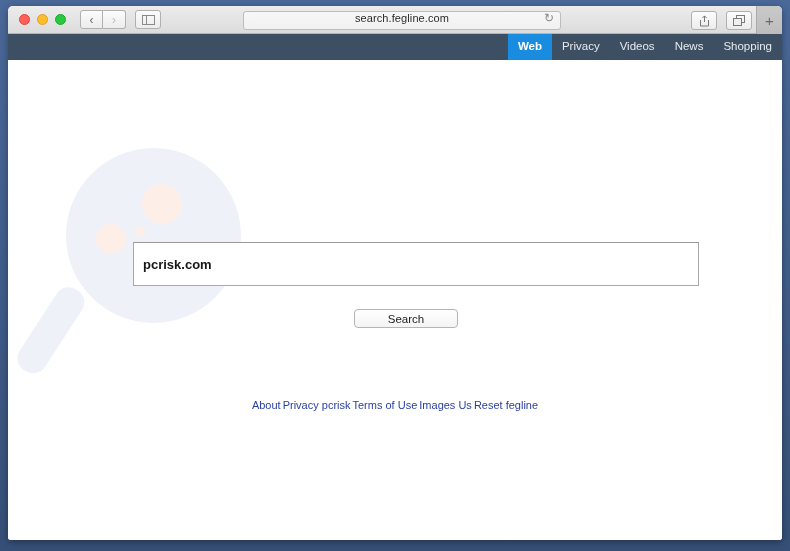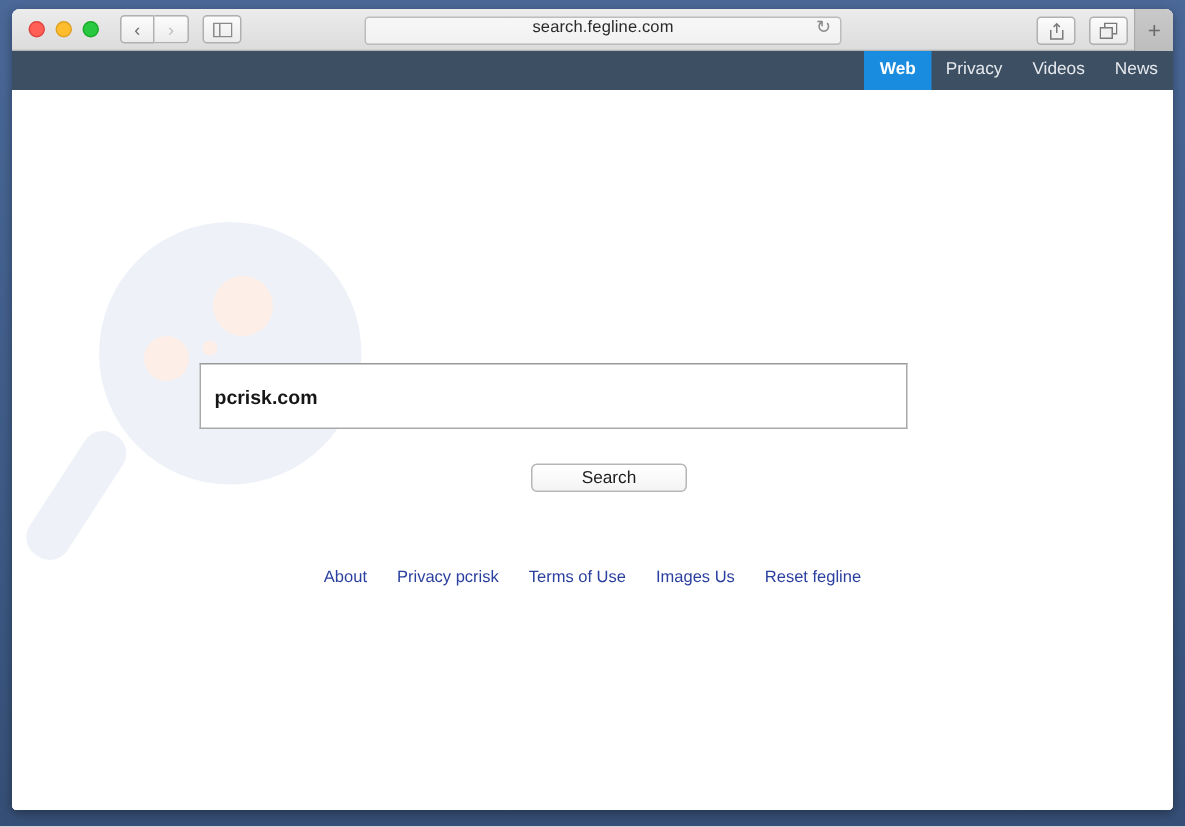--- a/index.html
+++ b/index.html
@@ -209,21 +209,21 @@
 
   
   #form {
     position: relative;
     z-index: 5;
   }
   #search-input {
     position: absolute;
     left: 125px;
     top: 182px;
-    width: 472px;
+    width: 566px;
     height: 44px;
     border: 1px solid #a9a9a9;
     border-top-color: #999999;
     background: #ffffff;
     font-family: "Liberation Sans", sans-serif;
     font-size: 13px;
     font-weight: bold;
     color: #161616;
     padding: 0 9px;
     outline: none;
@@ -241,24 +241,24 @@
     font-family: "Liberation Sans", sans-serif;
     font-size: 11.5px;
     color: #1d1d1d;
     cursor: pointer;
     padding: 0;
   }
   #footer-links {
     position: absolute;
     left: 0;
     right: 0;
-    top: 320px;
+    top: 340px;
     display: flex;
     justify-content: center;
-    gap: 20px;
+    gap: 2px;
     z-index: 5;
   }
   #footer-links a {
     font-size: 11px;
     color: #2a3f9e;
     text-decoration: none;
     line-height: 1;
   }
 </style>
 </head>
@@ -330,20 +330,23 @@
       </div>
       <div class="navitem">
         <span>Privacy</span>
       </div>
       <div class="navitem">
         <span>Videos</span>
       </div>
       <div class="navitem">
         <span>News</span>
       </div>
+      <div class="navitem">
+        <span>Shopping</span>
+      </div>
     </div>
 
     <div id="page">
 
       <div id="wm-magnifier">
         <div class="handle"></div>
         <div class="glass"></div>
         <span class="dot d1"></span>
         <span class="dot d2"></span>
         <span class="dot d3"></span>

